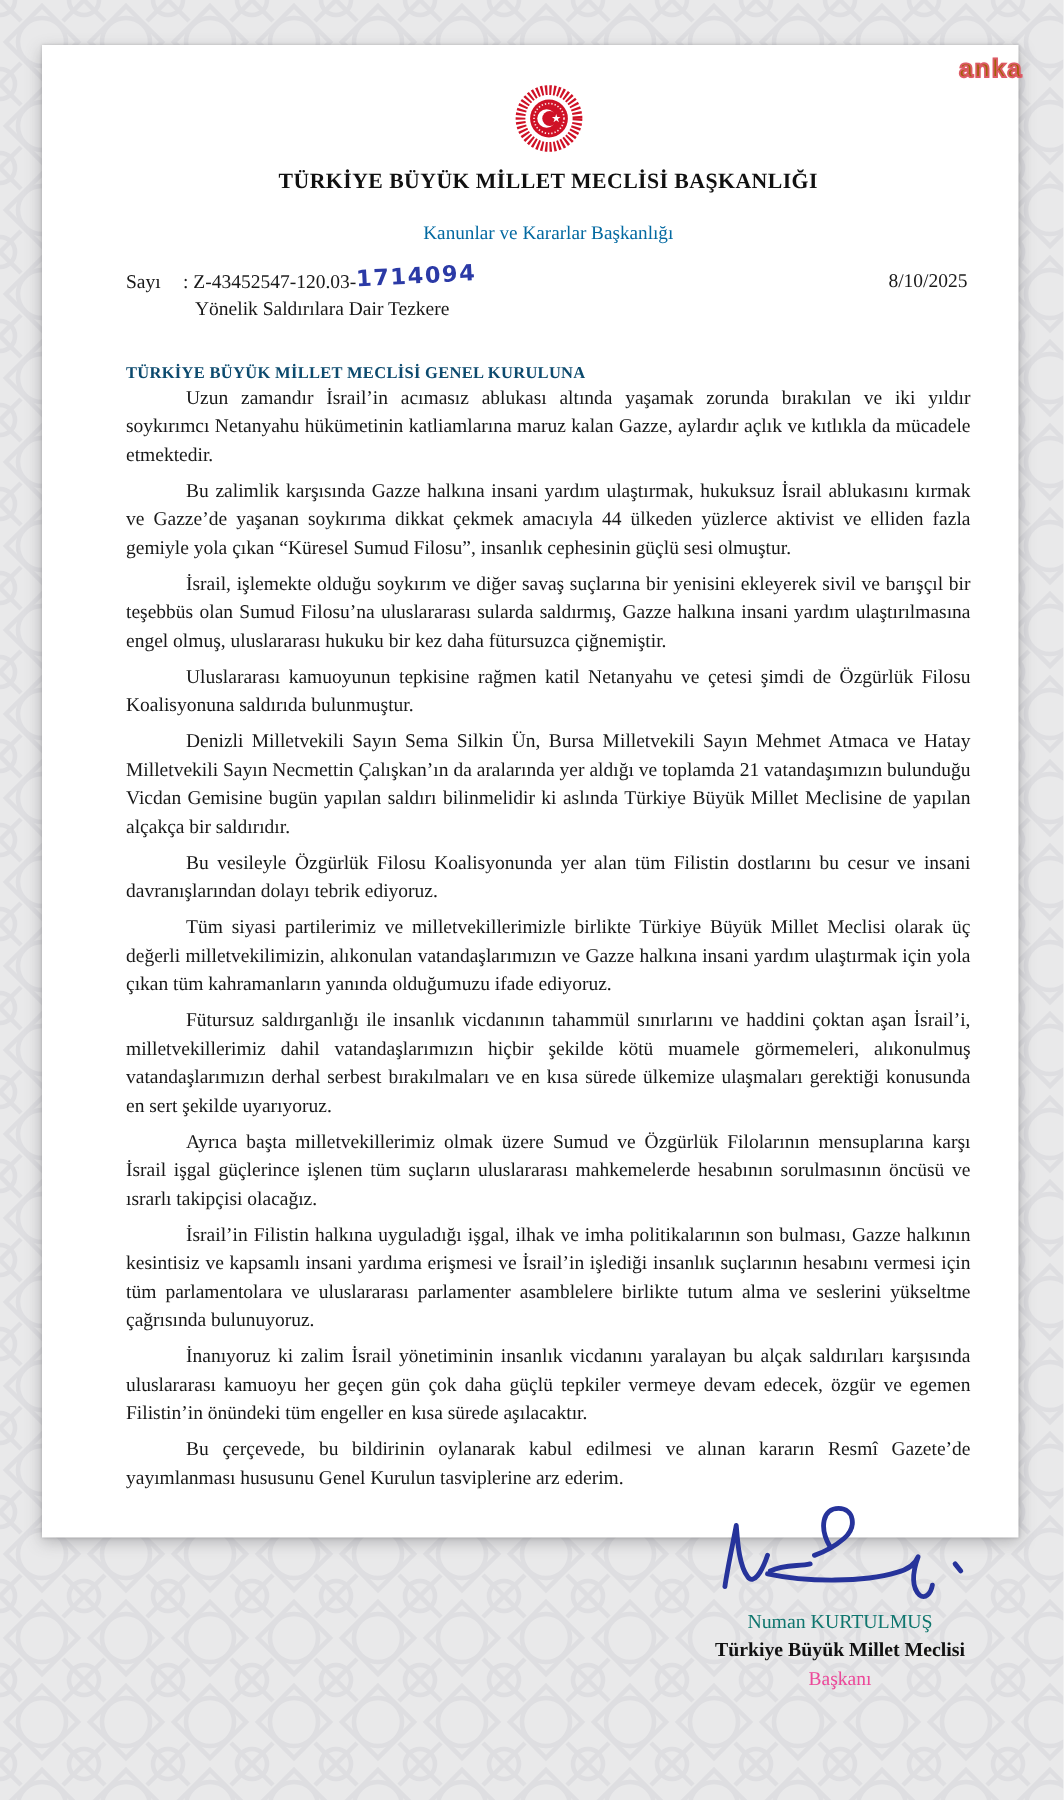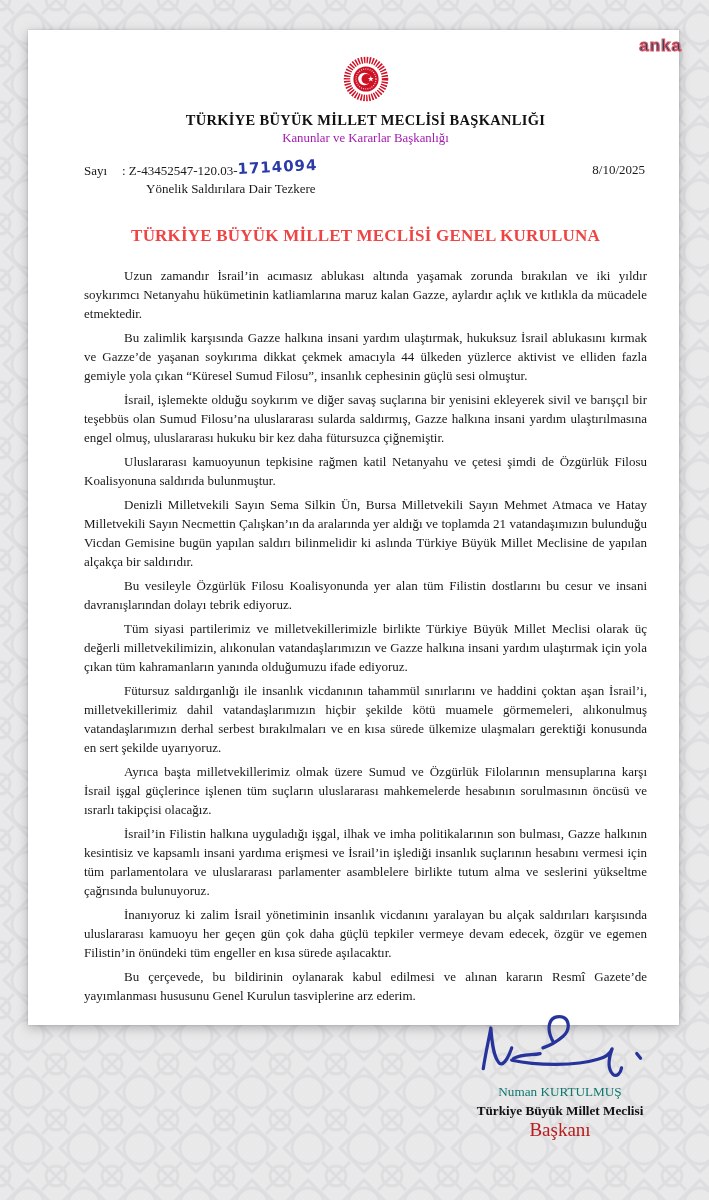--- a/index.html
+++ b/index.html
@@ -13,51 +13,51 @@
     position:absolute;left:28px;top:30px;width:651px;height:995px;
     background:#ffffff;z-index:1;
     box-shadow:0 3px 10px rgba(70,70,75,.35), 0 0 2px rgba(0,0,0,.18);
     padding:26px 32px 0 56px;box-sizing:border-box;
     color:#191919;
   }
   .watermark{
     position:absolute;top:36px;right:27px;z-index:2;
     font-family:"Liberation Sans","DejaVu Sans",sans-serif;
     font-weight:bold;font-size:17px;letter-spacing:1px;
-    color:#0c4a6e;-webkit-text-stroke:1.2px #dd5a66;
+    color:#a16207;-webkit-text-stroke:1.2px #dd5a66;
     text-shadow:0 0 1px #dd5a66;
   }
   .emblem-wrap{text-align:center;}
   .org-name{
     text-align:center;font-weight:bold;font-size:14.5px;margin-top:6px;
     letter-spacing:.3px;color:#111;
   }
-  .dept-name{text-align:center;font-size:12.8px;margin-top:2px;color:#a21caf;}
+  .dept-name{text-align:center;font-size:12.8px;margin-top:18px;color:#0369a1;}
   .meta{margin-top:15px;font-size:13px;line-height:18px;}
   .meta-row{display:flex;justify-content:space-between;align-items:flex-start;}
   .meta-label{display:inline-block;width:38px;}
   .hand-number{
     display:inline-block;color:#2b3aa6;
     font-size:15px;font-weight:600;letter-spacing:1px;
     transform:rotate(-3deg) translateY(-1px);transform-origin:left bottom;
     font-family:"DejaVu Sans",sans-serif;
   }
   .date{font-size:13px;padding-right:2px;}
-  .konu-line2{margin-left:62px;}
+  .konu-line2{margin-left:46px;}
   .doc-title{
-    text-align:center;font-weight:bold;font-size:17px;margin-top:28px;
-    letter-spacing:.2px;color:#ef4444;
+    font-weight:bold;font-size:11px;margin-top:28px;
+    letter-spacing:.2px;color:#0c4a6e;
   }
-  .body-text{margin-top:20px;font-size:13px;line-height:19px;text-align:justify;font-family:Liberation Serif, serif;}
+  .body-text{font-size:13px;line-height:19px;text-align:justify;font-family:Liberation Serif, serif;}
   .body-text .para{margin:0 0 5px 0;text-indent:40px;}
   .sig-block{width:210px;margin:2px -18px 0 auto;text-align:center;}
   .sig-svg{display:block;margin:0 auto;}
   .sig-name{font-size:13.2px;line-height:19px;color:#0f766e;}
   .sig-org{font-size:13.2px;line-height:19px;color:#111;font-weight:bold;}
-  .sig-role{font-size:19px;line-height:19px;color:#b91c1c;}
+  .sig-role{font-size:13px;line-height:19px;color:#ec4899;}
 </style>
 </head>
 <body>
 
 <svg class="bg-pattern" width="709" height="1200" aria-hidden="true">
   <defs>
     <pattern id="geo" width="56" height="56" patternUnits="userSpaceOnUse">
       <rect width="56" height="56" fill="#e9e9ea"></rect>
       <g fill="none" stroke="#dedee1" stroke-width="3">
         <circle cx="28" cy="28" r="16"></circle>

